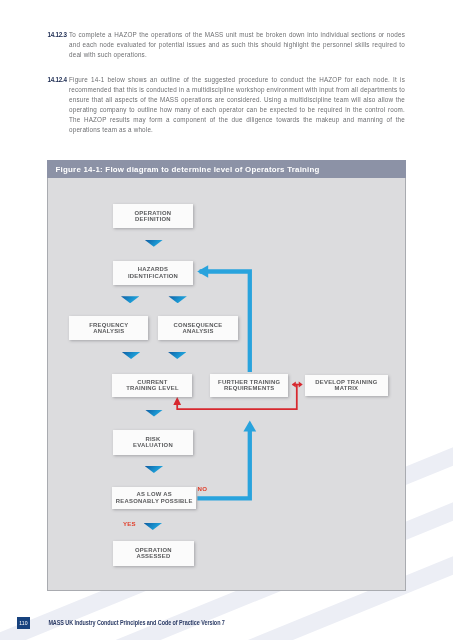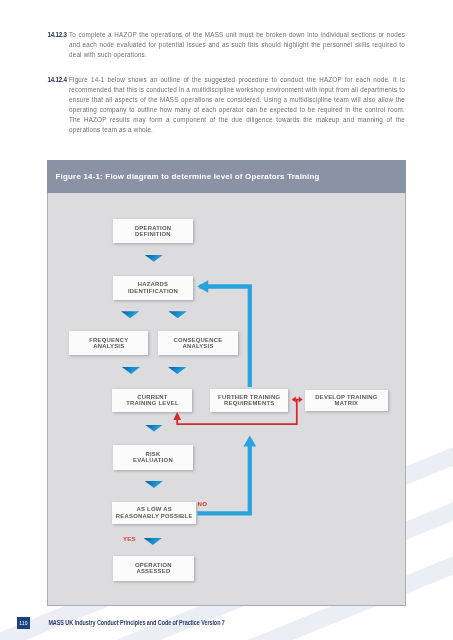--- a/index.html
+++ b/index.html
@@ -17,21 +17,21 @@
   .b3{top:648px;}
 
   
   .para{position:absolute;font-size:6.3px;line-height:10px;color:#6d6e71;
         letter-spacing:0.195px;text-align:justify;}
   .para .num{position:absolute;left:-21.4px;top:0;font-weight:bold;color:#1d2c52;
              font-size:6.3px;letter-spacing:-0.25px;white-space:nowrap;}
 
   
   .figure{position:absolute;left:47.2px;top:160px;width:358.6px;}
-  .figcap{height:33px;background:#8c92a6;color:#ffffff;font-size:7.9px;font-weight:bold;
+  .figcap{height:18px;background:#8c92a6;color:#ffffff;font-size:7.9px;font-weight:bold;
           letter-spacing:0.22px;
           display:flex;align-items:center;padding-left:8.4px;box-sizing:border-box;}
   .figbody{position:relative;height:413.3px;background:#dcdcde;
            border:0.6px solid #a9abb0;border-top:none;box-sizing:border-box;}
 
   .node{position:absolute;background:#fbfbfb;z-index:3;
         box-shadow:1.3px 1.4px 2.6px rgba(80,80,85,0.38);
         display:flex;flex-direction:column;align-items:center;justify-content:center;
         color:#58595b;font-size:5.9px;font-weight:bold;line-height:6.3px;letter-spacing:0.25px;
         text-align:center;white-space:nowrap;}

